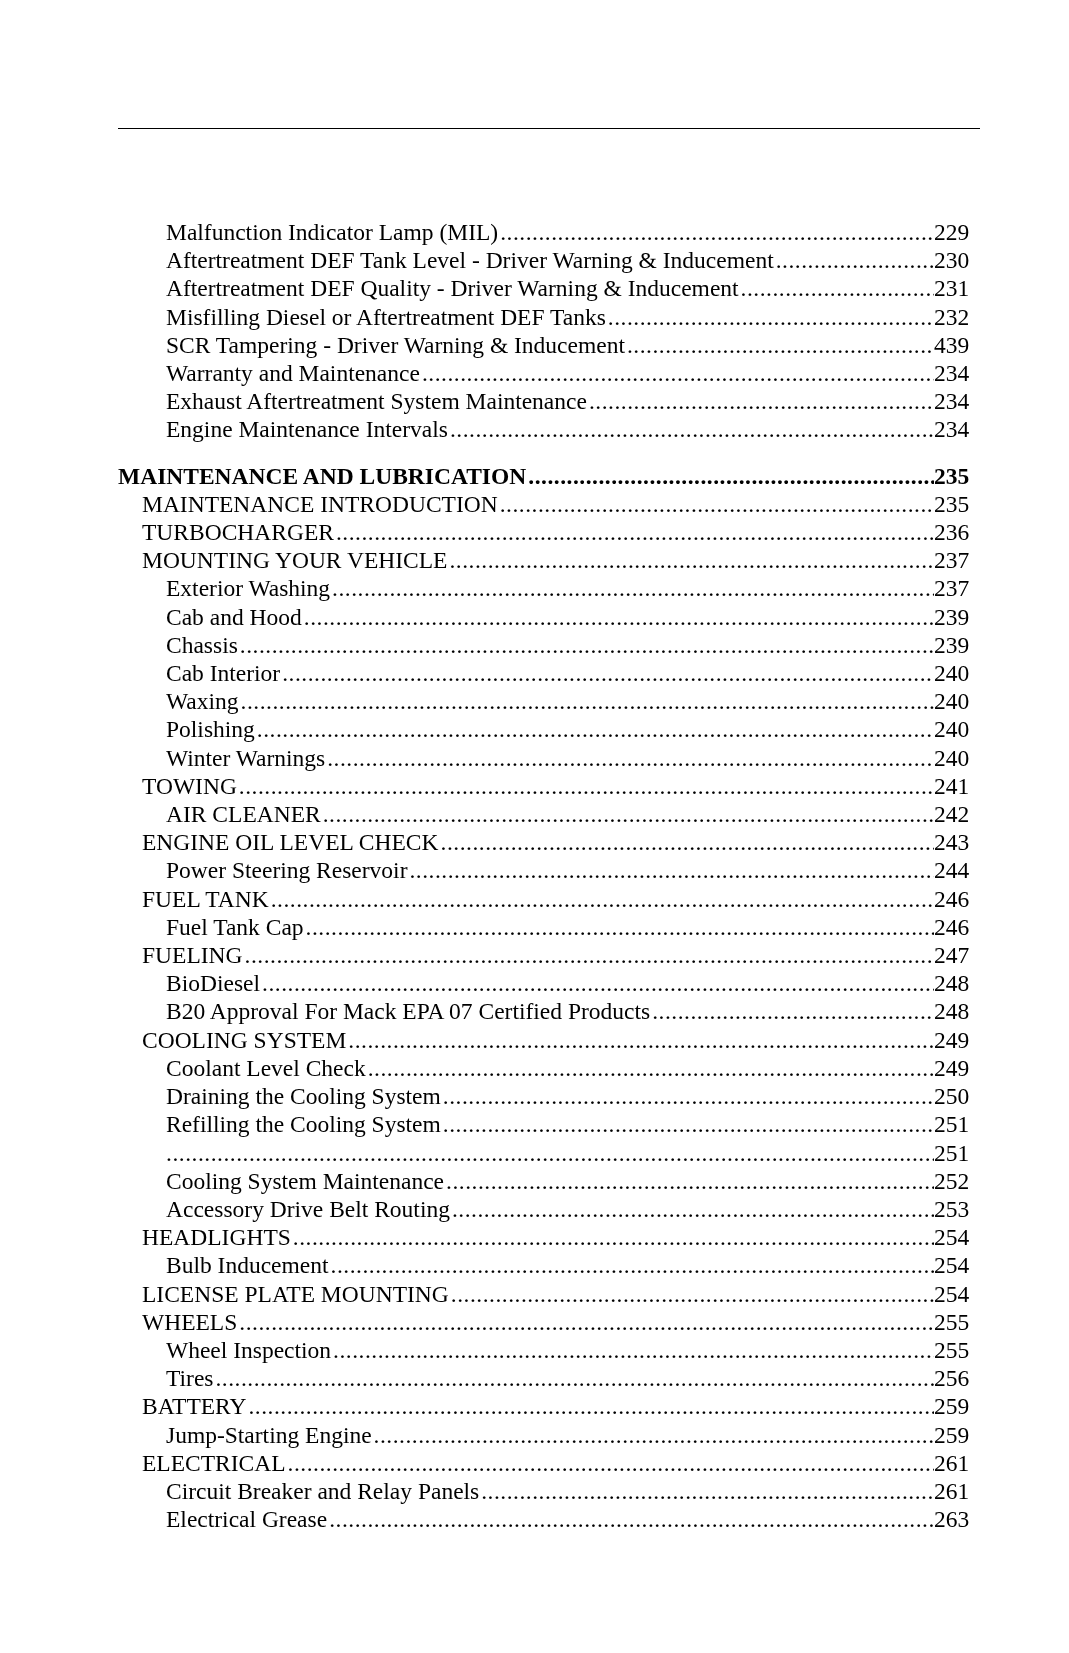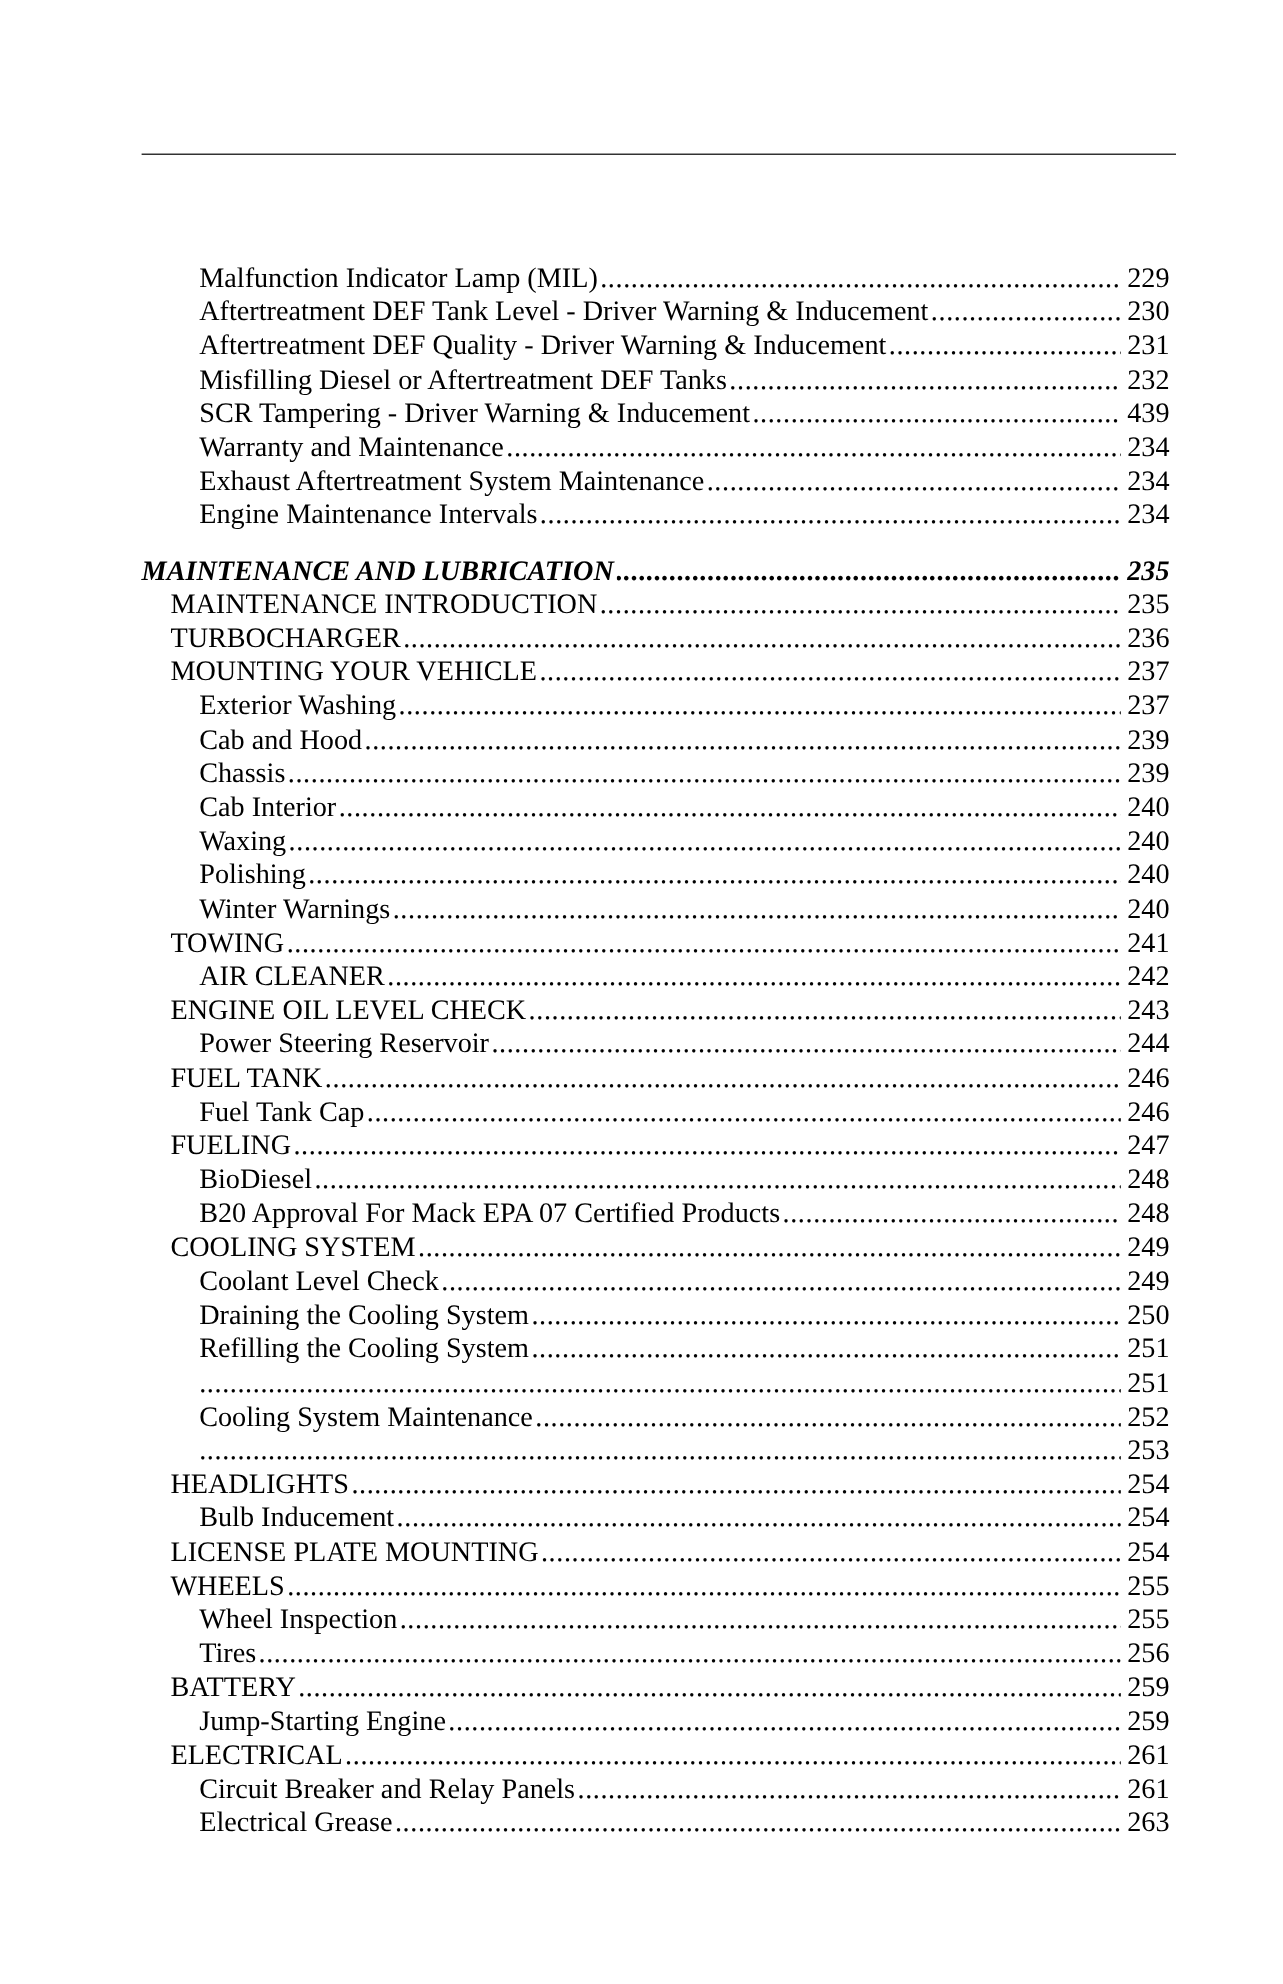--- a/index.html
+++ b/index.html
@@ -50,25 +50,25 @@
   .toc-entry .dots {
     flex: 1 1 auto;
     overflow: hidden;
     white-space: nowrap;
     margin: 0 0px 0 0px;
     letter-spacing: 0.5px;
     font-size: 23.5px;
   }
   .toc-entry .page-num {
     flex: 0 0 auto;
-    text-align: center;
+    text-align: left;
     min-width: 46px;
   }
   
-  .lvl0 { margin-left: 0px; font-weight: bold; font-style: italic; }
+  .lvl0 { margin-left: 0px; font-weight: bold; }
   .lvl1 { margin-left: 24px; }
   .lvl2 { margin-left: 48px; }
 
   .lvl0 .dots, .lvl0 .page-num { font-weight: bold; }
 
   .gap-before { margin-top: 18px; }
 </style>
 </head>
 <body>
 
@@ -238,20 +238,21 @@
       <div class="toc-entry lvl2">
         <span class="dots">.......................................................................................................................................................................................................</span>
         <span class="page-num">251</span>
       </div>
       <div class="toc-entry lvl2">
         <span class="label">Cooling System Maintenance</span>
         <span class="dots">.......................................................................................................................................................................................................</span>
         <span class="page-num">252</span>
       </div>
       <div class="toc-entry lvl2">
+        <span class="label">Accessory Drive Belt Routing</span>
         <span class="dots">.......................................................................................................................................................................................................</span>
         <span class="page-num">253</span>
       </div>
       <div class="toc-entry lvl1">
         <span class="label">HEADLIGHTS</span>
         <span class="dots">.......................................................................................................................................................................................................</span>
         <span class="page-num">254</span>
       </div>
       <div class="toc-entry lvl2">
         <span class="label">Bulb Inducement</span>

